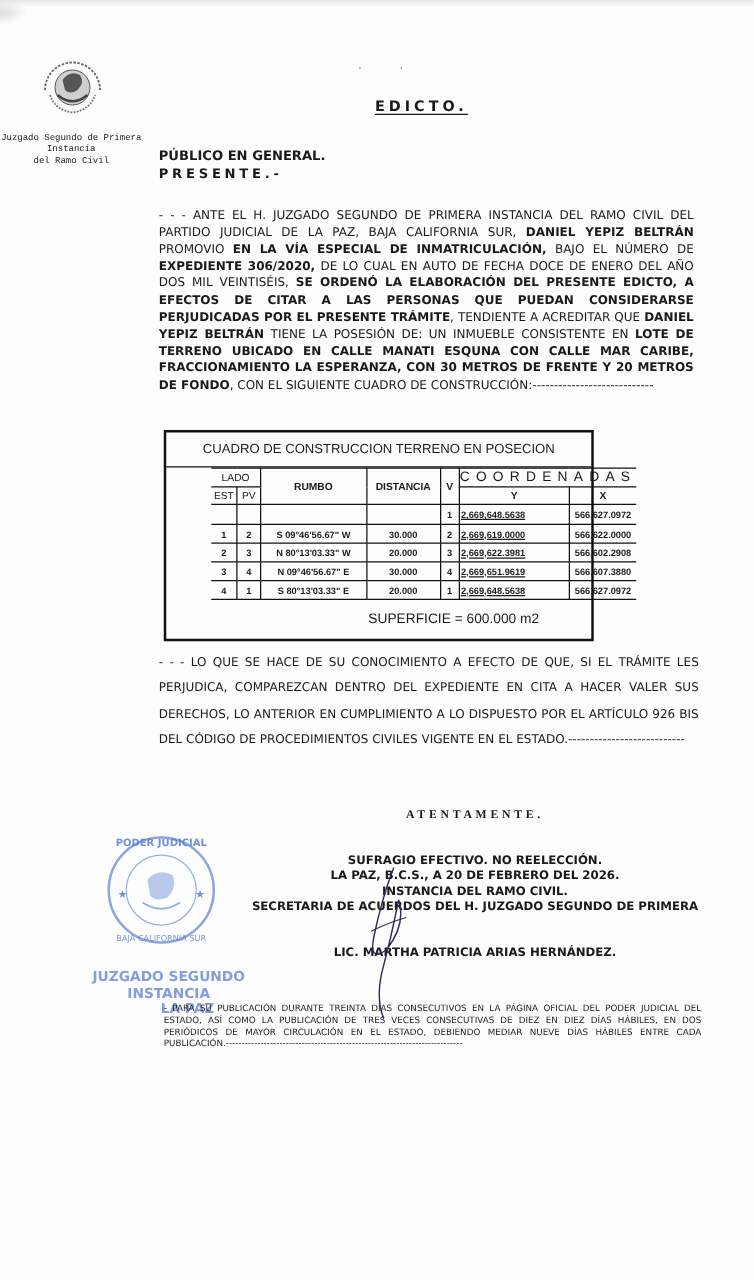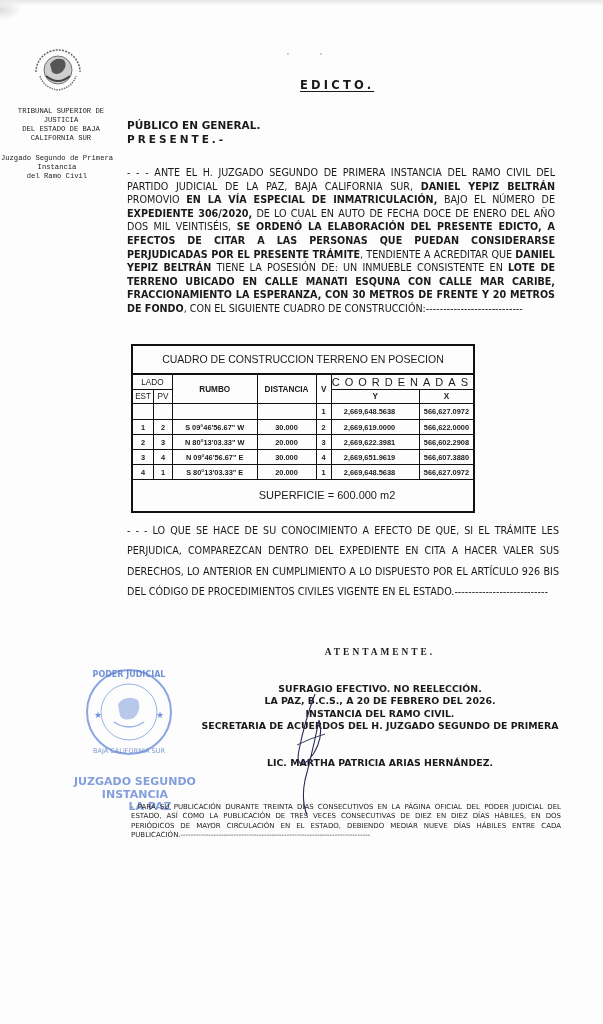--- a/index.html
+++ b/index.html
@@ -28,28 +28,28 @@
   .salutation .spaced { letter-spacing: 3px; }
 
   .body1 { position: absolute; left: 127px; top: 166px; width: 428px; font-size: 9.6px; line-height: 13.6px;
     text-align: justify; text-transform: uppercase; }
   .body1 b { font-weight: bold; }
 
   
   .cuadro { position: absolute; left: 131px; top: 344px; width: 344px; height: 169px; border: 2px solid #111; box-sizing: border-box;
     font-family: "Liberation Sans", sans-serif; }
   .cuadro .ttl { height: 27px; border-bottom: 1.5px solid #111; text-align: center; font-size: 10.5px; line-height: 27px; }
-  .cuadro table { border-collapse: collapse; width: 100%; font-size: 7.4px; }
+  .cuadro table { border-collapse: collapse; width: 100%; font-size: 7.4px; margin-left: 36px; }
   .cuadro td, .cuadro th { border: 1.2px solid #111; text-align: center; padding: 0; font-weight: normal; }
   .cuadro th { font-size: 8.2px; }
   .cuadro tr td:first-child, .cuadro tr th:first-child { border-left: none; }
   .cuadro tr td:last-child, .cuadro tr th:last-child { border-right: none; }
   .cuadro .bold { font-weight: bold; }
   .cuadro .coordhead { letter-spacing: 5px; font-size: 11px; }
-  .cuadro .ycell { text-align: left; padding-left: 12px; }
+  .cuadro .ycell { text-align: left; padding-left: 1px; text-decoration: underline; }
   .cuadro .sup { text-align: center; font-size: 11px; height: 30px; line-height: 30px; padding-left: 48px; }
 
   .body2 { position: absolute; left: 127px; top: 521px; width: 432px; font-size: 9.6px; line-height: 20.4px;
     text-align: justify; text-transform: uppercase; }
 
   .closing { position: absolute; left: 180px; top: 646px; width: 400px; text-align: center; font-weight: bold; font-size: 9.4px; line-height: 12.6px; }
   .closing .aten { letter-spacing: 3px; margin-bottom: 24px; font-family: Liberation Serif, serif; }
   .closing .sign { margin-top: 24px; }
 
   .seal { position: absolute; left: 84px; top: 660px; width: 90px; height: 110px; }
@@ -68,26 +68,20 @@
 
   <svg class="crest" viewBox="0 0 64 52">
     <path d="M10 30 A22 22 0 0 1 54 30" fill="none" stroke="#666" stroke-width="1.5" stroke-dasharray="2 1.2"></path>
     <ellipse cx="32" cy="28" rx="14" ry="14" fill="#cfcfcf" stroke="#555" stroke-width="0.8"></ellipse>
     <path d="M24 22 Q30 14 38 18 Q42 24 36 30 Q30 34 26 30 Z" fill="#555"></path>
     <path d="M20 34 Q32 44 44 34" fill="none" stroke="#444" stroke-width="2"></path>
     <path d="M14 34 Q18 46 32 48 Q46 46 50 34" fill="none" stroke="#777" stroke-width="1.5" stroke-dasharray="1.5 1"></path>
   </svg>
 
   <div class="left-header">
-    <div class="blk">
-      <div>TRIBUNAL SUPERIOR DE</div>
-      <div>JUSTICIA</div>
-      <div>DEL ESTADO DE BAJA</div>
-      <div>CALIFORNIA SUR</div>
-    </div>
     <div class="blk court">
       <div>Juzgado Segundo de Primera</div>
       <div>Instancia</div>
       <div>del Ramo Civil</div>
     </div>
   </div>
 
   <span class="dots" style="left:287px">'</span>
   <span class="dots" style="left:320px">'</span>
 

